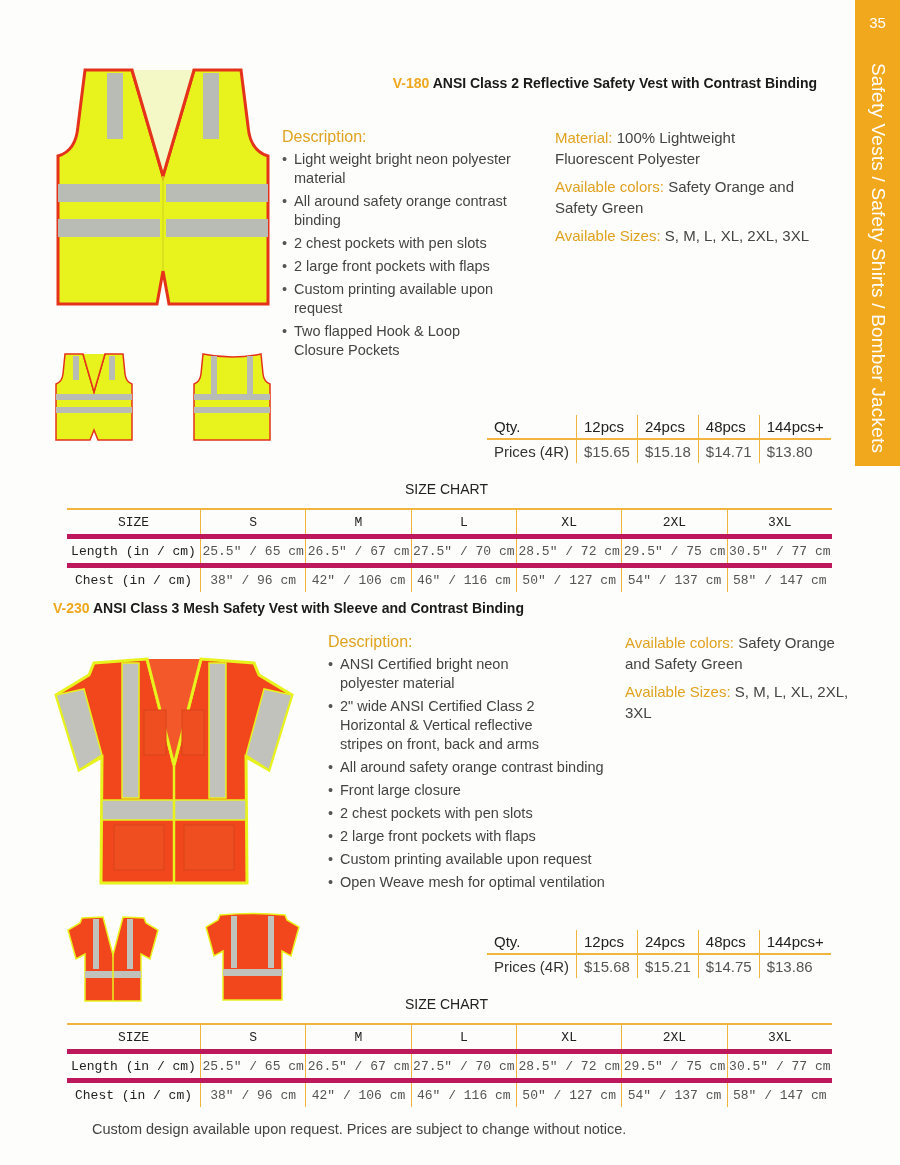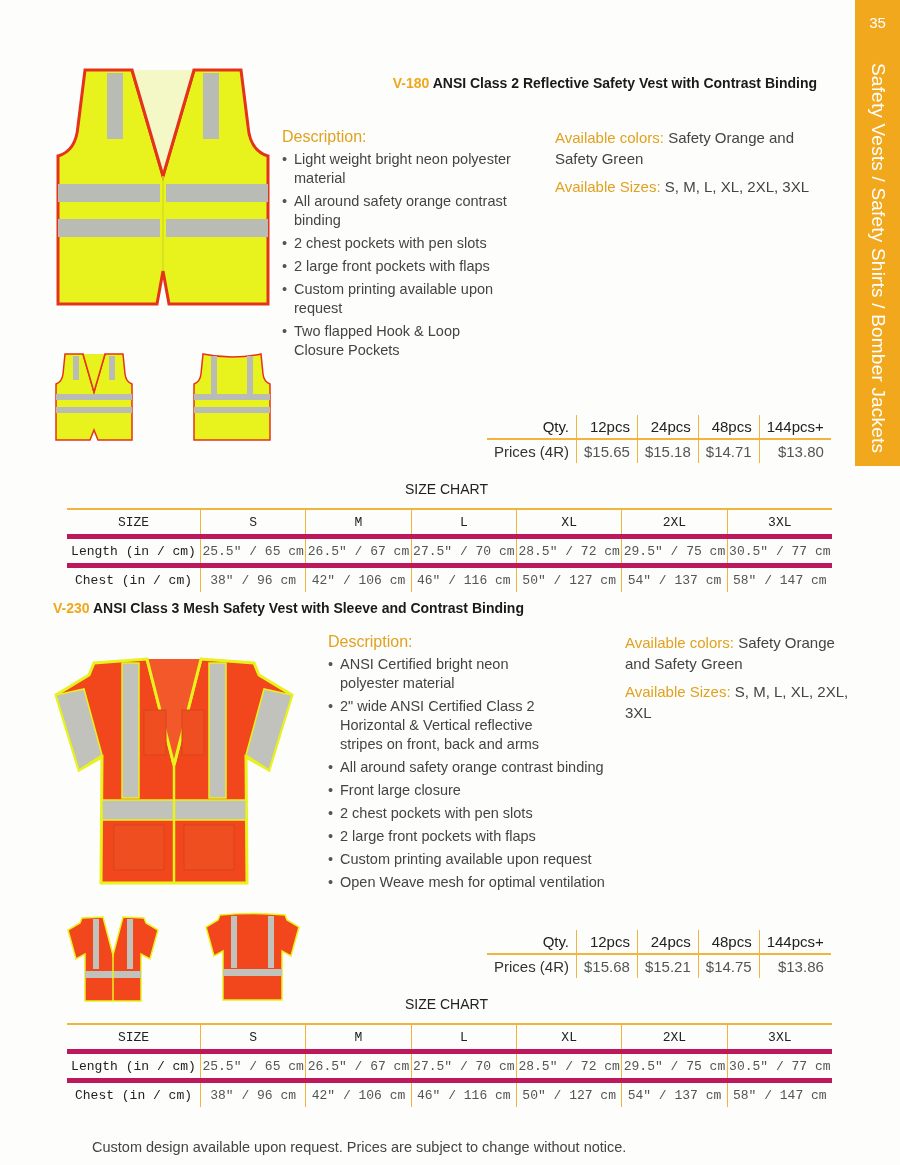--- a/index.html
+++ b/index.html
@@ -23,31 +23,31 @@
   .t2 { left: 53px; top: 597px; white-space: nowrap; }
   .label-h { color: #e0a21f; font-size: 16px; }
   .desc { font-size: 14.5px; color: #444; line-height: 19px; }
   .desc ul { list-style: none; padding: 0; margin: 4px 0 0 0; }
   .desc li { position: relative; padding-left: 12px; margin-bottom: 4px; }
   .desc li::before { content: "•"; position: absolute; left: 0; top: 0; color: #555; }
   .specs { font-size: 15px; color: #444; line-height: 21px; }
   .specs p { margin: 0 0 7px 0; }
   .specs .k { color: #e0a21f; }
   table { border-collapse: collapse; }
-  .price-table td { font-size: 15px; color: #333; padding: 0 7px; height: 23px; text-align: right; white-space: nowrap; }
+  .price-table td { font-size: 15px; color: #333; padding: 0 7px; height: 23px; text-align: left; white-space: nowrap; }
   .price-table tr:first-child td { border-bottom: 2px solid #f2b43c; color: #222; }
   .price-table td + td { border-left: 1px solid #f2b43c; }
   .price-table .val { color: #555; }
   .size-title { font-size: 14px; color: #222; }
   .size-table { width: 765px; font-family: Liberation Mono, monospace; }
   .size-table td { font-size: 13px; text-align: center; height: 22px; border-top: 5px solid #be185d; color: #555; }
   .size-table tr:first-child td { border-top: 2px solid #f2b43c; color: #222; }
   .size-table td:first-child { color: #222; width: 131px; }
   .size-table td + td { border-left: 1px solid #f2b43c; }
-  .footer { left: 92px; top: 1121px; font-size: 14.5px; color: #444; margin-top: 18px; }
+  .footer { left: 92px; top: 1121px; font-size: 14.5px; color: #444; }
   svg { display: block; }
 </style>
 </head>
 <body>
 
 <div class="abs sidebar">
   <div class="abs page-num">35</div>
   <div class="abs side-title">Safety Vests / Safety Shirts / Bomber Jackets</div>
 </div>
 
@@ -96,20 +96,21 @@
     <li>Light weight bright neon polyester material</li>
     <li>All around safety orange contrast binding</li>
     <li>2 chest pockets with pen slots</li>
     <li>2 large front pockets with flaps</li>
     <li>Custom printing available upon request</li>
     <li>Two flapped Hook &amp; Loop Closure Pockets</li>
   </ul>
 </div>
 
 <div class="abs specs" style="left:555px;top:127px;width:255px;">
+  <p><span class="k">Material:</span> <span>100% Lightweight Fluorescent Polyester</span></p>
   <p><span class="k">Available colors:</span> <span>Safety Orange and Safety Green</span></p>
   <p><span class="k">Available Sizes:</span> <span>S, M, L, XL, 2XL, 3XL</span></p>
 </div>
 
 <table class="abs price-table" style="left:487px;top:415px;">
   <tbody>
       <tr>
     <td>Qty.</td>
     <td>12pcs</td>
     <td>24pcs</td>

